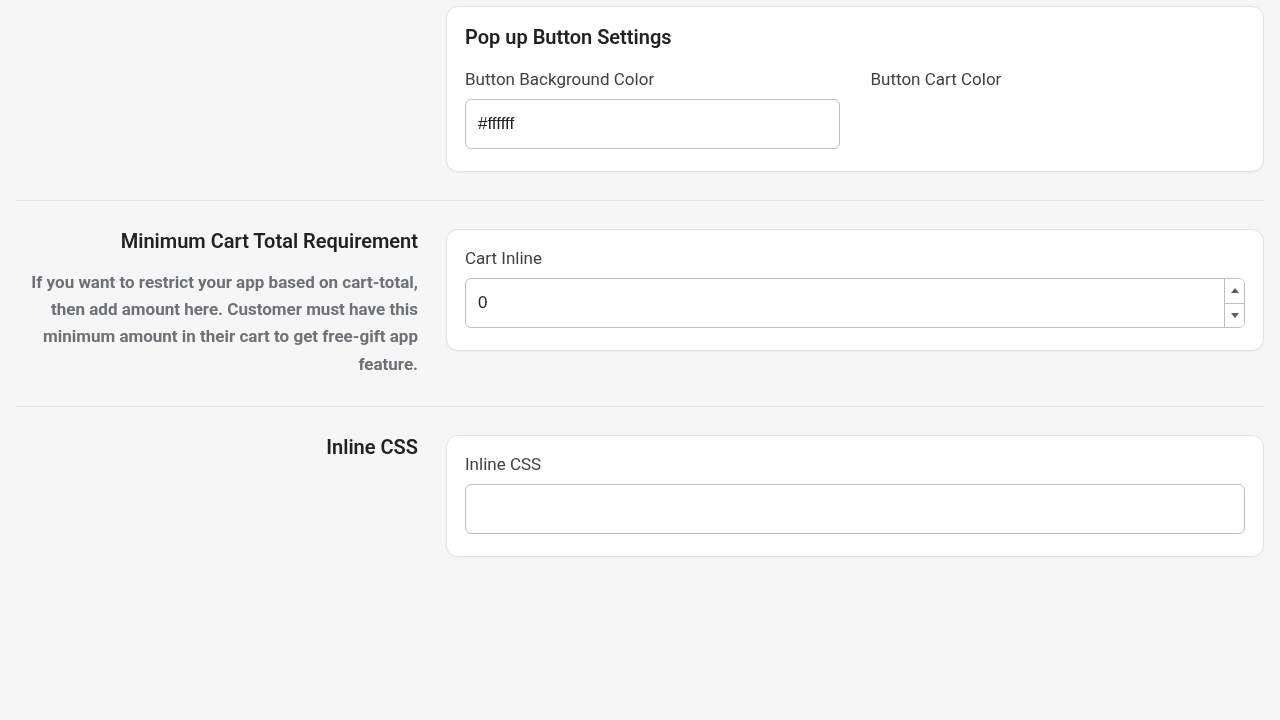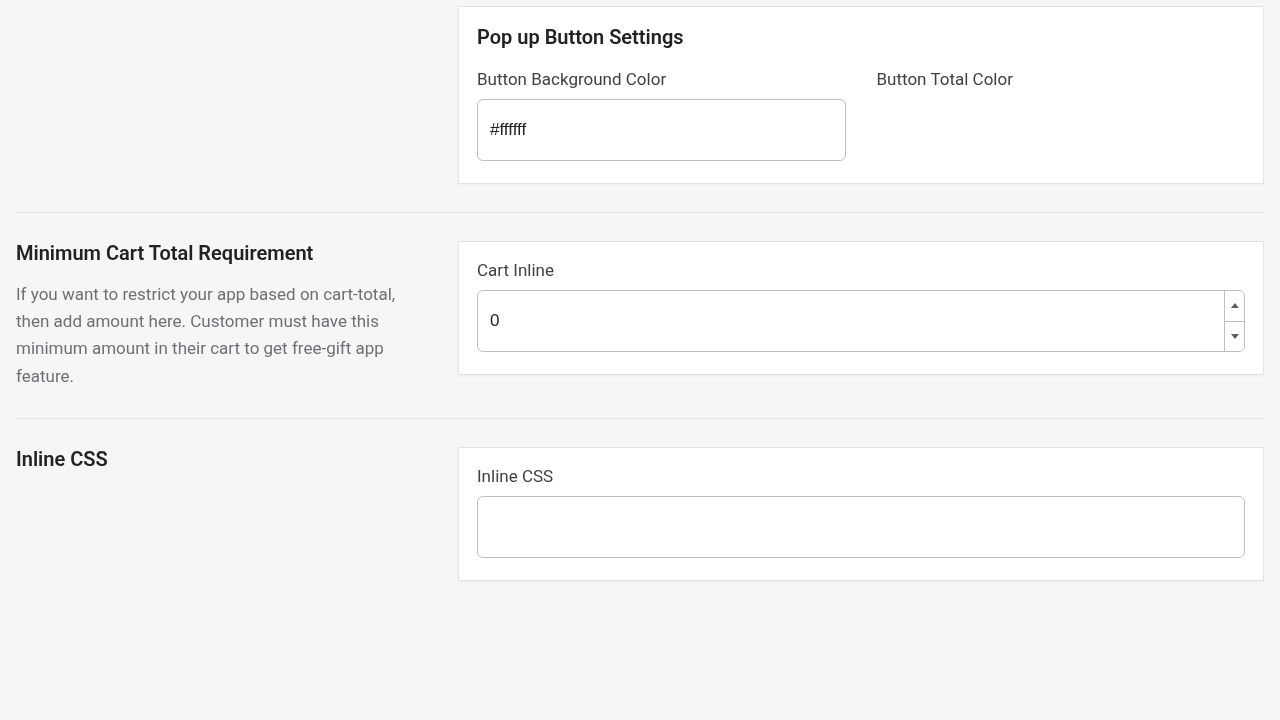--- a/index.html
+++ b/index.html
@@ -19,41 +19,41 @@
     align-items: flex-start;
     padding: 28px 0;
     border-bottom: 1px solid #e1e3e5;
   }
   .section.first { padding-top: 6px; border-top: none; }
   .section.last { border-bottom: none; }
   .left {
     width: 430px;
     flex: 0 0 430px;
     padding-right: 28px;
+    text-align: right;
   }
   .left h2 {
     font-size: 20px;
     font-weight: 600;
     color: #202223;
     margin-bottom: 16px;
   }
   .left p {
     font-size: 17px;
     line-height: 1.6;
     color: #6d7175;
-    font-weight: 400;
+    font-weight: 700;
   }
   .card {
     flex: 1;
     background: #ffffff;
     border: 1px solid #e2e3e5;
-    border-radius: 0;
+    border-radius: 12px;
     box-shadow: 0 1px 2px rgba(0,0,0,0.04);
     padding: 18px 18px 22px 18px;
-    margin-left: 12px;
   }
   .card h3 {
     font-size: 20px;
     font-weight: 600;
     color: #202223;
     margin-bottom: 20px;
   }
   .row2 {
     display: flex;
     gap: 31px;
@@ -64,21 +64,21 @@
     flex-direction: column;
   }
   .field-label {
     font-size: 17px;
     color: #3f4143;
     font-weight: 400;
     margin-bottom: 10px;
   }
   .text-input, .num-input-wrap, .text-input-wide {
     width: 100%;
-    height: 62px;
+    height: 50px;
     border: 1px solid #bdbfc3;
     border-radius: 6px;
     background: #fff;
     font-size: 17px;
     color: #202223;
   }
   .text-input {
     padding: 0 12px;
     outline: none;
   }
@@ -136,21 +136,21 @@
   <div class="section first">
     <div class="left"></div>
     <div class="card">
       <h3>Pop up Button Settings</h3>
       <div class="row2">
         <div class="field">
           <label class="field-label">Button Background Color</label>
           <input type="text" class="text-input" value="#ffffff" style="">
         </div>
         <div class="field">
-          <label class="field-label">Button Total Color</label>
+          <label class="field-label">Button Cart Color</label>
         </div>
       </div>
     </div>
   </div>
 
   <div class="section">
     <div class="left">
       <h2>Minimum Cart Total Requirement</h2>
       <p>If you want to restrict your app based on cart-total, then add amount here. Customer must have this minimum amount in their cart to get free-gift app feature.</p>
     </div>

